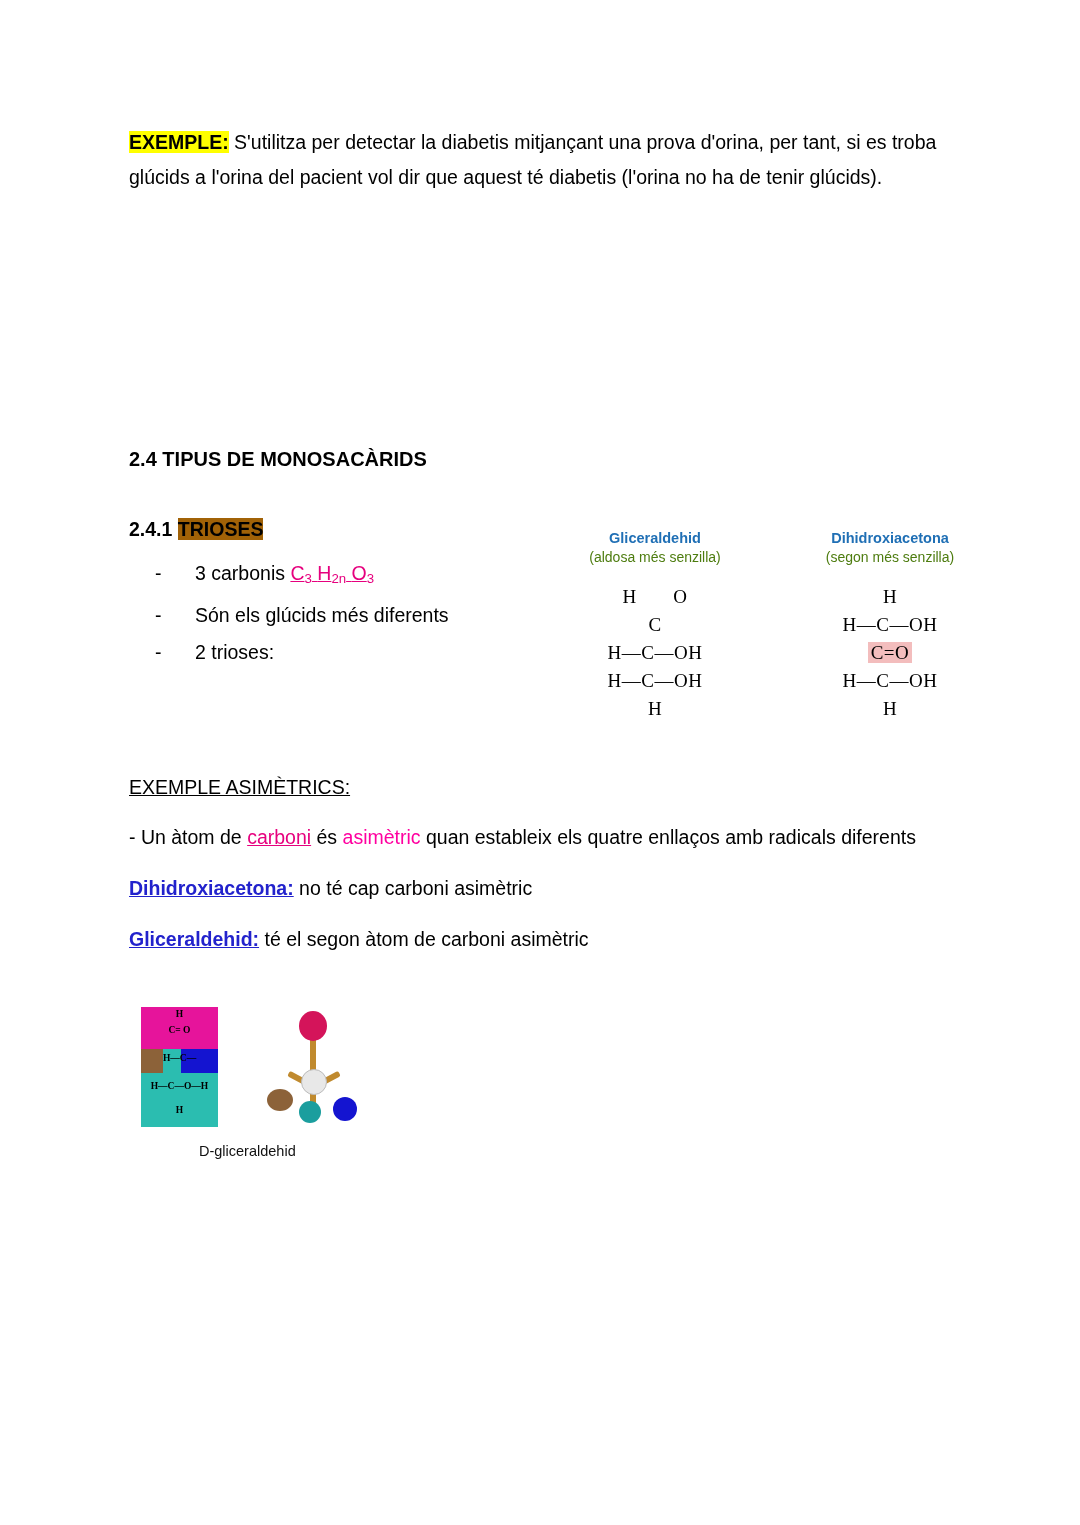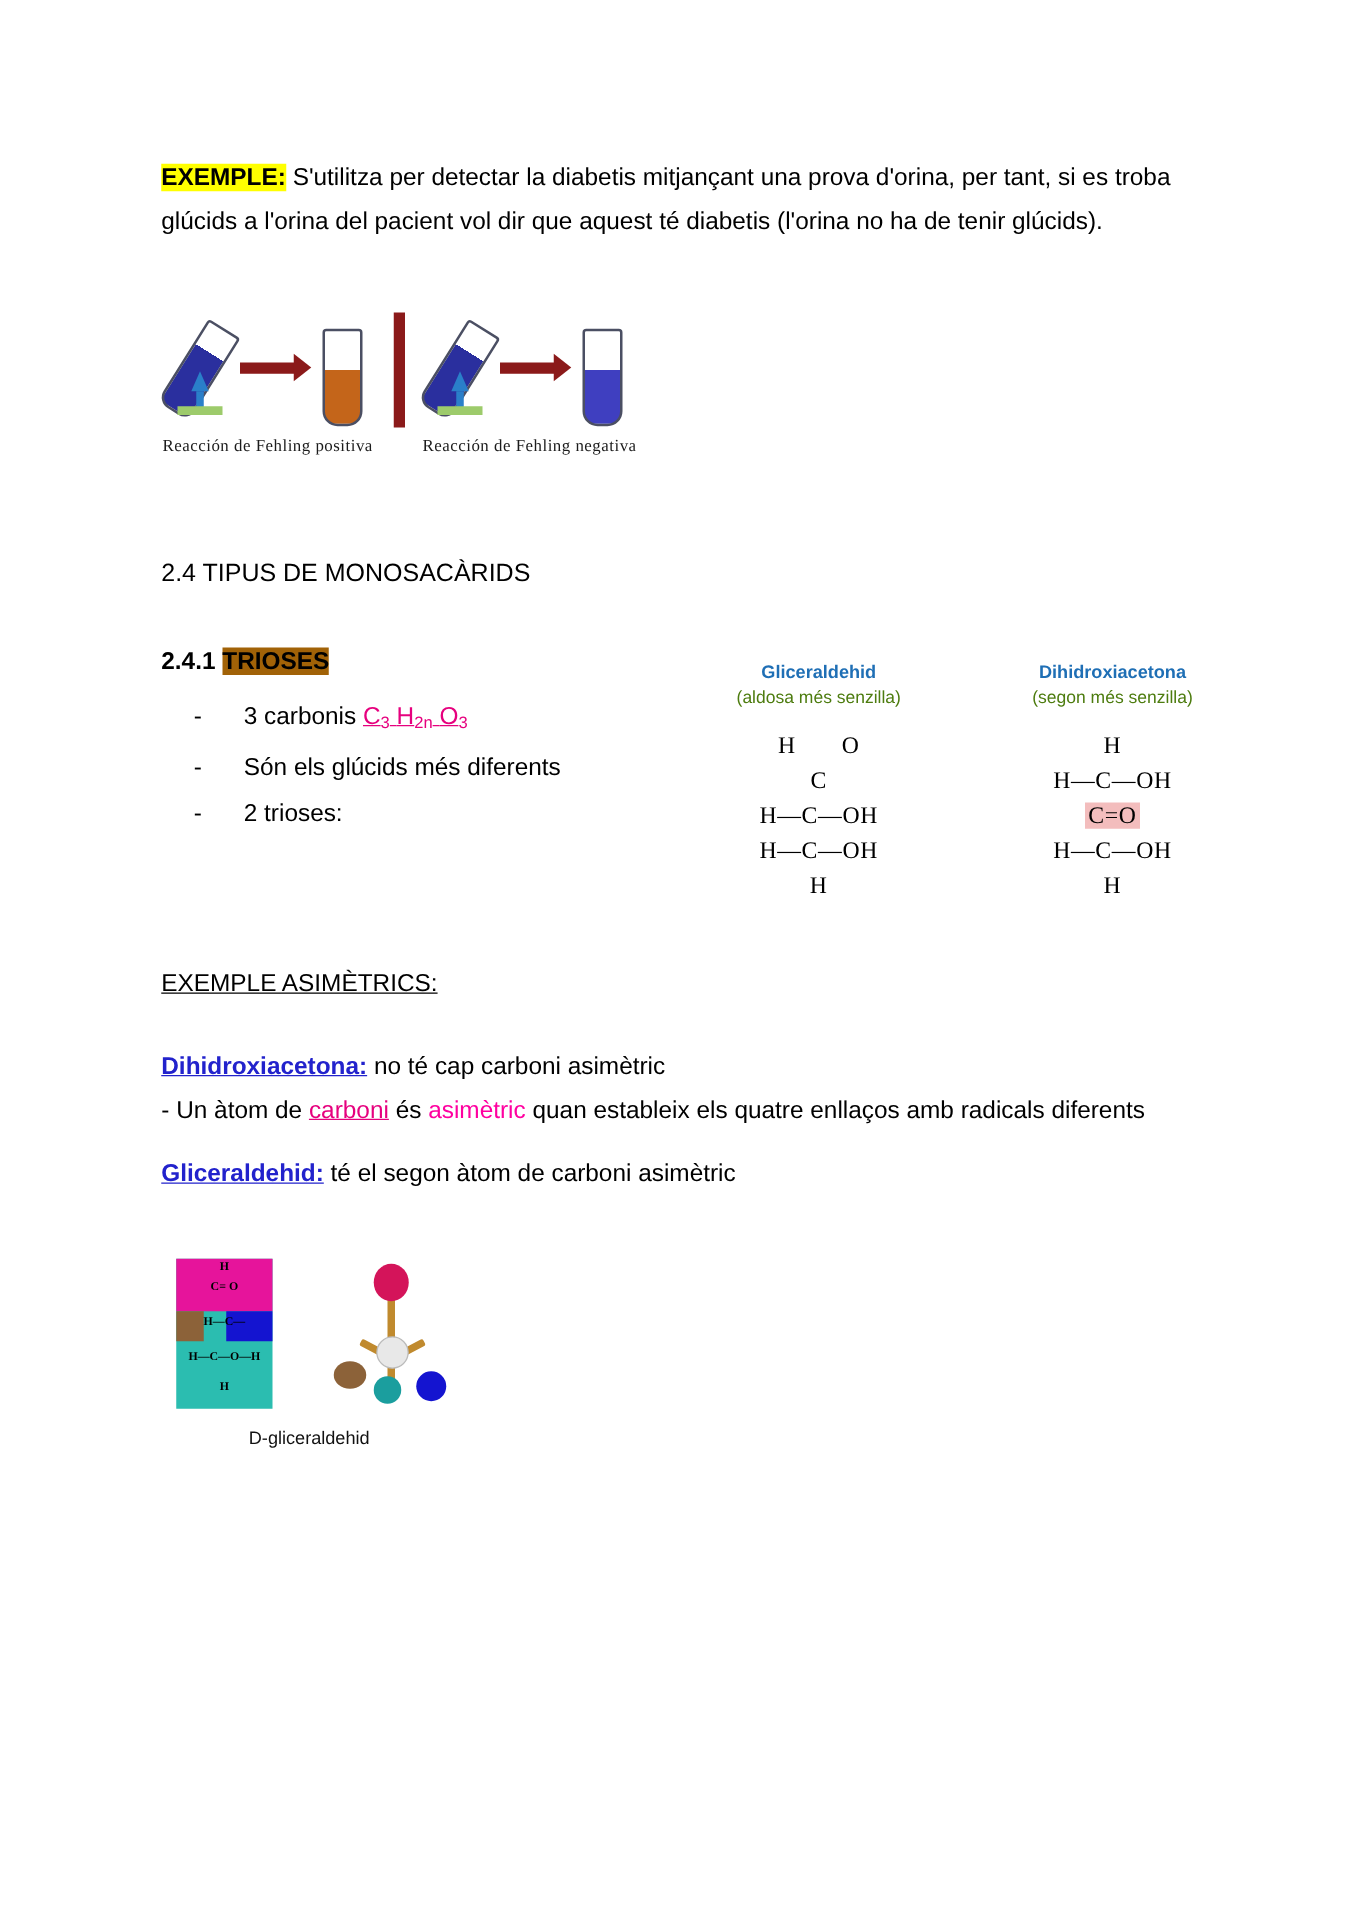--- a/index.html
+++ b/index.html
@@ -117,21 +117,21 @@
     color: #1c1c1c;
     letter-spacing: .4px;
     top: 104px;
   }
 
   
   h2.sec {
     position: absolute;
     left: 129px;
     font-size: 20px;
-    font-weight: normal;
+    font-weight: bold;
     margin: 0;
   }
   h3.sub {
     position: absolute;
     left: 129px;
     font-size: 19.5px;
     font-weight: bold;
     margin: 0;
   }
   ul.dashlist {
@@ -274,39 +274,20 @@
 <body>
 
 <div class="page">
 
   <div class="content">
     <p class="para">
       <span class="hl-yellow">EXEMPLE:</span><span> S'utilitza per detectar la diabetis mitjançant una prova d'orina, per tant, si es troba glúcids a l'orina del pacient vol dir que aquest té diabetis (l'orina no ha de tenir glúcids).</span>
     </p>
   </div>
 
-  <div class="fehling">
-    <div class="tube-tilted" style="left:14px; top:12px;"></div>
-    <div class="drop" style="left:23px; top:52px;"></div>
-    <div class="stand-stem" style="left:27px; top:68px;"></div>
-    <div class="stand" style="left:12px; top:80px;"></div>
-    <div class="arrow-red" style="left:62px; width:44px;"></div>
-    <div class="tube-straight tube-orange" style="left:128px; top:18px;"></div>
-    <div class="divider-red" style="left:185px;"></div>
-
-    <div class="tube-tilted" style="left:222px; top:12px;"></div>
-    <div class="drop" style="left:231px; top:52px;"></div>
-    <div class="stand-stem" style="left:235px; top:68px;"></div>
-    <div class="stand" style="left:220px; top:80px;"></div>
-    <div class="arrow-red" style="left:270px; width:44px;"></div>
-    <div class="tube-straight tube-blue" style="left:336px; top:18px;"></div>
-
-    <div class="fehling-cap" style="left:0px;">Reacción de Fehling  positiva</div>
-    <div class="fehling-cap" style="left:208px;">Reacción de Fehling  negativa</div>
-  </div>
 
   <h2 class="sec" style="top:448px;">2.4 TIPUS DE MONOSACÀRIDS</h2>
 
   <h3 class="sub" style="top:518px;">
     <span>2.4.1 </span><span class="hl-pink">TRIOSES</span>
   </h3>
 
   <ul class="dashlist">
     <li>
       <span class="dash">-</span>
@@ -339,25 +320,25 @@
       <div class="mol-row">H—C—OH</div>
       <div class="mol-row"><span class="mol-pink">C=O</span></div>
       <div class="mol-row">H—C—OH</div>
       <div class="mol-row">H</div>
     </div>
   </div>
 
   <div class="underlined" style="top:776px;">EXEMPLE ASIMÈTRICS:</div>
 
   <div class="content" style="top:820px;">
+    <p class="para">
+      <span>- Un àtom de </span><span class="magenta">carboni</span><span> és </span><span class="pinkish">asimètric</span><span> quan estableix els quatre enllaços amb radicals diferents</span>
+    </p>
     <p class="para" style="margin-top:16px;">
       <span class="blue-bold">Dihidroxiacetona:</span><span> no té cap carboni asimètric</span>
-    </p>
-    <p class="para">
-      <span>- Un àtom de </span><span class="magenta">carboni</span><span> és </span><span class="pinkish">asimètric</span><span> quan estableix els quatre enllaços amb radicals diferents</span>
     </p>
     <p class="para" style="margin-top:16px;">
       <span class="blue-bold">Gliceraldehid:</span><span> té el segon àtom de carboni asimètric</span>
     </p>
   </div>
 
   <div class="dgly">
     <div class="fisher">
       <div class="mag"></div>
       <div class="brown"></div>

